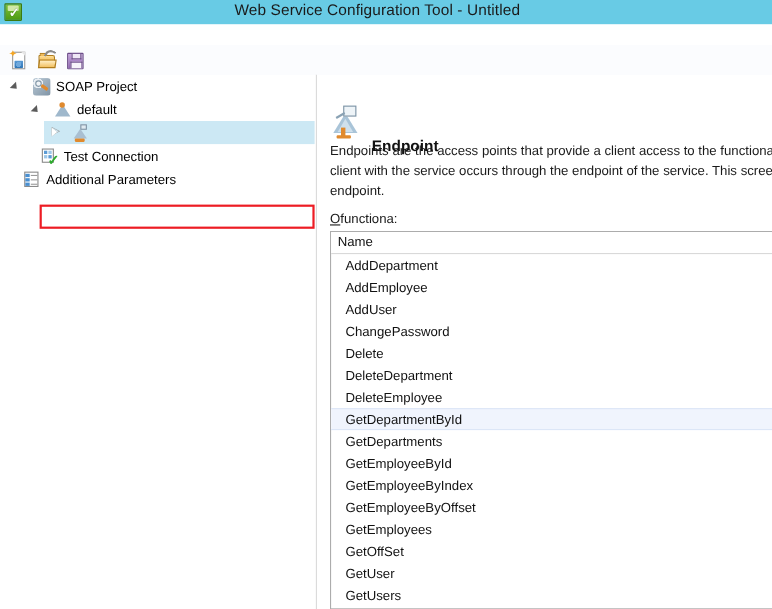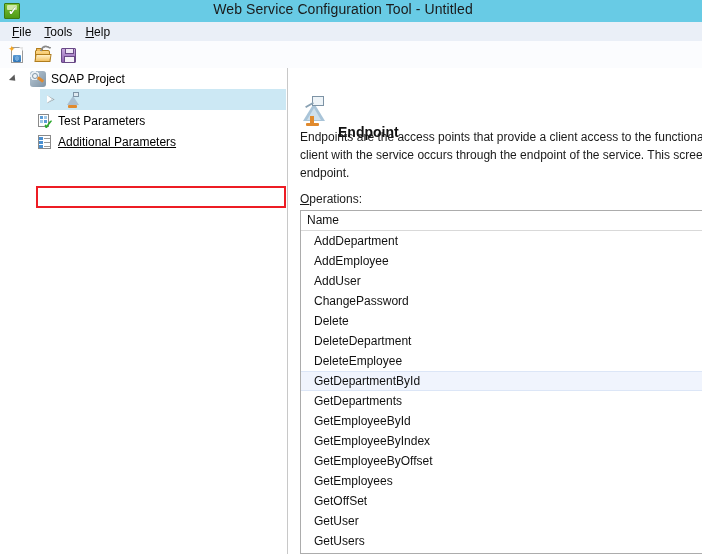--- a/index.html
+++ b/index.html
@@ -443,25 +443,20 @@
 </head>
 <body>
 
 <div class="app">
 
   <div class="titlebar">
     <div class="titlebar-icon"></div>
     <div class="titlebar-text">Web Service Configuration Tool - Untitled</div>
   </div>
 
-  <div class="menubar">
-    <div class="menu-item"><span class="accel">F</span><span>ile</span></div>
-    <div class="menu-item"><span class="accel">T</span><span>ools</span></div>
-    <div class="menu-item"><span class="accel">H</span><span>elp</span></div>
-  </div>
 
   <div class="toolbar">
     <div class="tb-btn">
       <span class="ico-new"></span>
       <span class="ico-star">✦</span>
     </div>
     <div class="tb-btn">
       <span class="ico-open"></span>
       <span class="ico-open-arrow"></span>
     </div>
@@ -473,42 +468,47 @@
   <div class="splitter"></div>
 
   <div class="treepanel">
 
     <div class="tree-row" style="padding-left:9px;">
       <span class="tw expanded"></span>
       <span class="ticon ic-project" style="margin-left:8px;"></span>
       <span class="label">SOAP Project</span>
     </div>
 
+    <div class="tree-row" style="padding-left:28px;">
+      <span class="tw expanded"></span>
+      <span class="ticon ic-default" style="margin-left:8px;"></span>
+      <span class="label">default</span>
+    </div>
 
     <div class="tree-row selected" style="padding-left:44px;">
       <span class="rowfill"></span>
       <span class="tw collapsed">
           <span>▷</span>
         </span>
       <span class="ticon ic-binding" style="margin-left:8px;">
           <span class="plug"></span>
         </span>
     </div>
 
 
     <div class="tree-row" style="padding-left:24px;">
       <span class="tw none"></span>
       <span class="ticon ic-test" style="margin-left:0px;">
           <span class="grid"></span>
           <span class="check">✓</span>
         </span>
-      <span class="label">Test Parameters</span>
-    </div>
-
-    <div class="tree-row" style="padding-left:24px;text-decoration:underline;">
+      <span class="label">Test Connection</span>
+    </div>
+
+    <div class="tree-row" style="padding-left:8px;">
       <span class="tw none"></span>
       <span class="ticon ic-params" style="margin-left:0px;">
         <span class="bar b1"></span>
           <span class="bar b2"></span>
           <span class="bar b3"></span>
         <span class="line l1"></span>
           <span class="line l2"></span>
           <span class="line l3"></span>
       </span>
       <span class="label">Additional Parameters</span>
@@ -528,21 +528,21 @@
         <span class="base"></span>
           <span class="foot"></span>
       </span>
       <span class="ep-title">Endpoint</span>
     </div>
 
     <div class="ep-desc">Endpoints are the access points that provide a client access to the functiona
 client with the service occurs through the endpoint of the service. This scree
 endpoint.</div>
 
-    <div class="ops-label"><span class="accel">O</span><span>perations:</span></div>
+    <div class="ops-label"><span class="accel">O</span><span>functiona:</span></div>
 
     <div class="listview">
       <div class="lv-header">
         <div class="col">Name</div>
       </div>
       <div class="lv-body">
         <div class="lv-row">AddDepartment</div>
         <div class="lv-row">AddEmployee</div>
         <div class="lv-row">AddUser</div>
         <div class="lv-row">ChangePassword</div>

